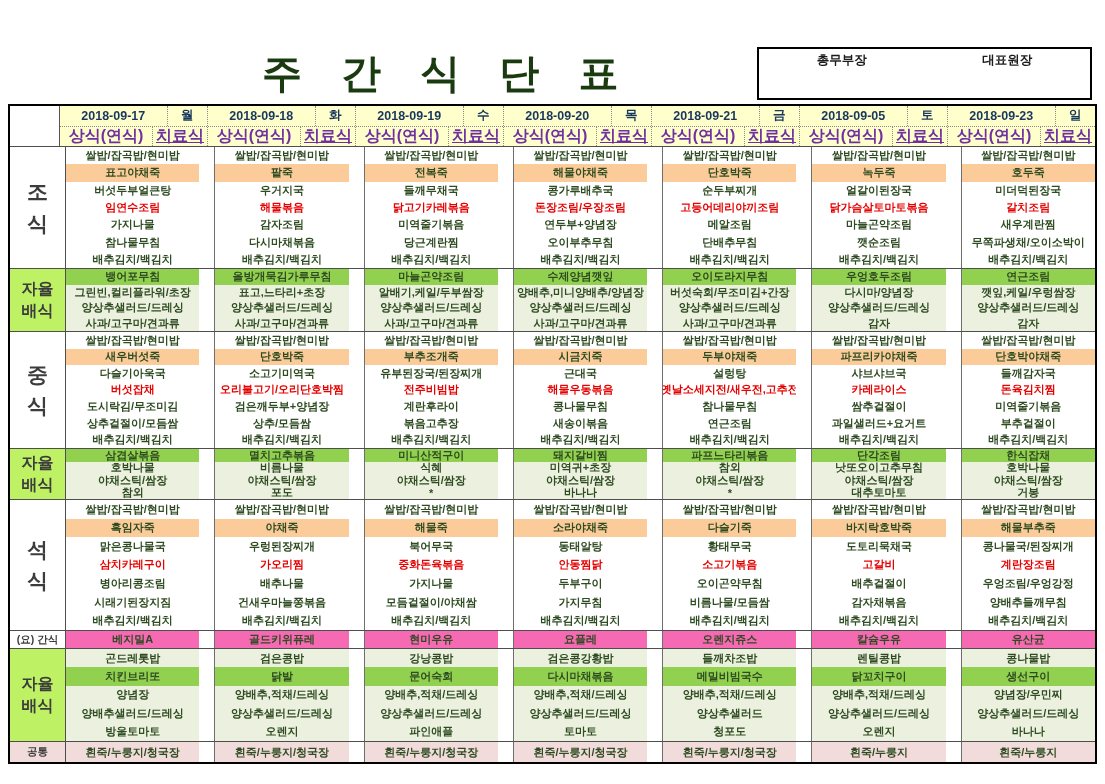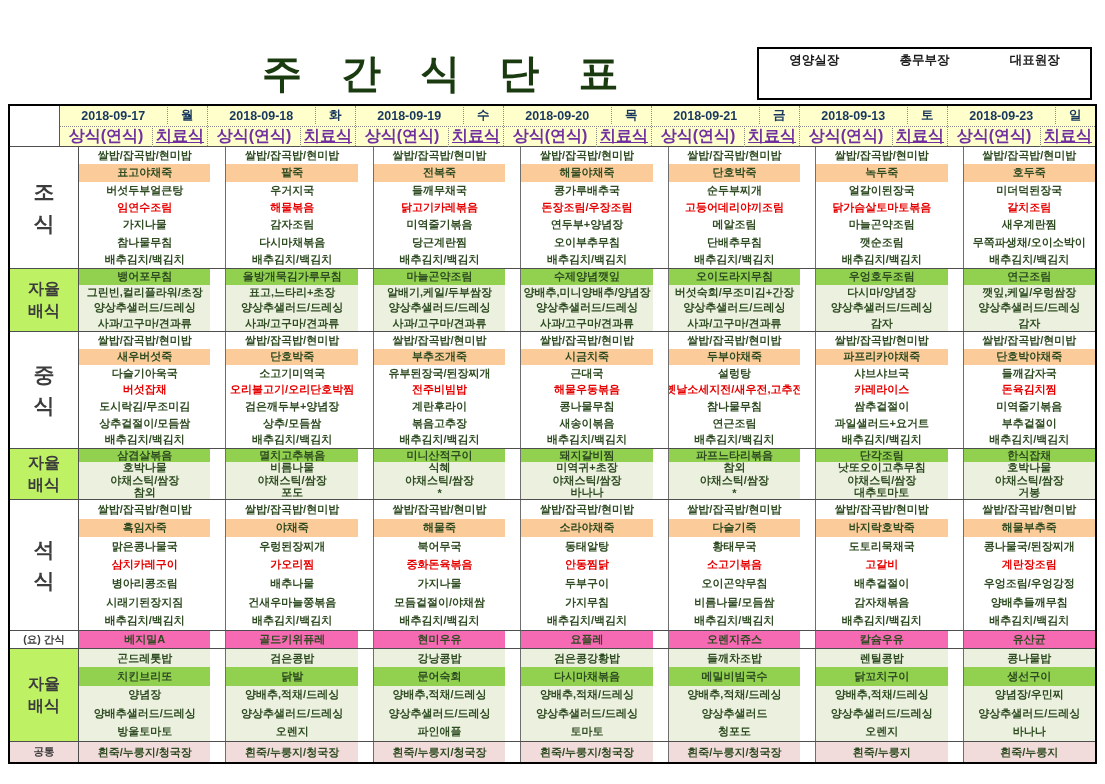--- a/index.html
+++ b/index.html
@@ -13,33 +13,33 @@
             display:flex;box-sizing:border-box;background:#fff;}
   .apcell{flex:1;text-align:center;padding-top:3px;font-weight:bold;font-size:12.5px;color:#1b1b1b;}
 
   .menu-table{position:absolute;left:8px;top:104px;width:1089px;border:2px solid #000;
               background:#fff;box-sizing:border-box;}
 
   .thead{display:flex;height:40px;background:var(--yellow,#ffffcc);}
   .corner{width:50px;background:#fff;border-right:1px solid #555;box-sizing:border-box;}
   .hcol{flex:1;display:flex;flex-direction:column;min-width:0;}
   .hcol.dot{border-left:1px dotted #8a8a8a;}
-  .hrow{flex:1;display:flex;min-height:0;align-items:center;}
+  .hrow{flex:1;display:flex;min-height:0;}
   .hrow.top{border-top:1px dotted #8a8a8a;}
   .hdate{flex:73;display:flex;align-items:center;justify-content:center;font-weight:bold;
          font-size:12.5px;color:var(--navy,#17375e);white-space:nowrap;}
   .hdow{flex:27;display:flex;align-items:center;justify-content:center;font-weight:bold;
         font-size:12.5px;color:var(--navy,#17375e);}
   .dotl{border-left:1px dotted #8a8a8a;}
   .htype{display:flex;align-items:center;justify-content:center;font-weight:bold;
          font-size:16px;color:var(--purple,#7030a0);white-space:nowrap;}
   .htype.a{flex:63;} .htype.b{flex:37;text-decoration:underline;}
 
   .section{display:flex;border-top:1px solid #4e4e4e;box-sizing:border-box;}
-  .lbl{width:69px;display:flex;align-items:center;justify-content:center;
+  .lbl{width:56px;display:flex;align-items:center;justify-content:center;
        border-right:1px solid #4e4e4e;background:#fff;box-sizing:border-box;}
   .lbl-free{background:#bef264;}
   .lbl-common{background:var(--rose,#f2dcdb);}
   .lbltext{color:#3c3c3c;font-weight:bold;text-align:center;}
   .lbltext.big{font-size:21px;width:24px;line-height:1.5;word-break:break-all;}
   .lbltext.med{font-size:16px;width:36px;line-height:1.35;word-break:break-all;}
   .lbltext.small{font-size:10.5px;white-space:nowrap;}
   .cols{flex:1;display:flex;min-width:0;gap:15px;}
   .dcol{flex:1;display:grid;grid-auto-rows:1fr;min-width:0;}
   .dcol + .dcol{border-left:1px solid #6e6e6e;}
@@ -52,21 +52,20 @@
   .cell.pale{background:var(--pale,#ebf1de);}
   .cell.snackcell{background:var(--pink,#f669b3);}
   .cell.commoncell{background:var(--rose,#f2dcdb);}
 </style>
 </head>
 <body>
 
 <div class="page">
   <h1 class="title">주 간 식 단 표</h1>
   <div class="approval" id="approval">
-      <div class="apcell">영양실장</div>
       <div class="apcell">총무부장</div>
       <div class="apcell">대표원장</div>
     </div>
   <div class="menu-table">
     <div class="thead" id="thead">
         <div class="corner"></div>
         <div class="hcol">
           <div class="hrow">
             <div class="hdate">2018-09-17</div>
             <div class="hdow dotl">월</div>
@@ -111,21 +110,21 @@
             <div class="hdate">2018-09-21</div>
             <div class="hdow dotl">금</div>
           </div>
           <div class="hrow top">
             <div class="htype a">상식(연식)</div>
             <div class="htype b dotl">치료식</div>
           </div>
         </div>
         <div class="hcol dot">
           <div class="hrow">
-            <div class="hdate">2018-09-13</div>
+            <div class="hdate">2018-09-05</div>
             <div class="hdow dotl">토</div>
           </div>
           <div class="hrow top">
             <div class="htype a">상식(연식)</div>
             <div class="htype b dotl">치료식</div>
           </div>
         </div>
         <div class="hcol dot">
           <div class="hrow">
             <div class="hdate">2018-09-23</div>

